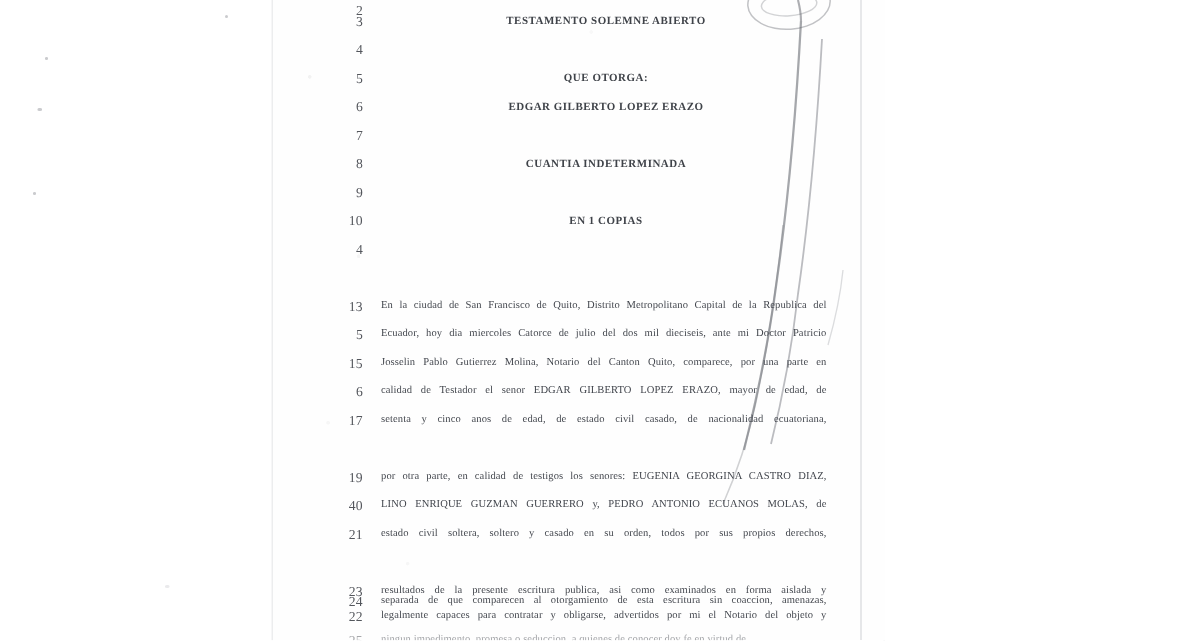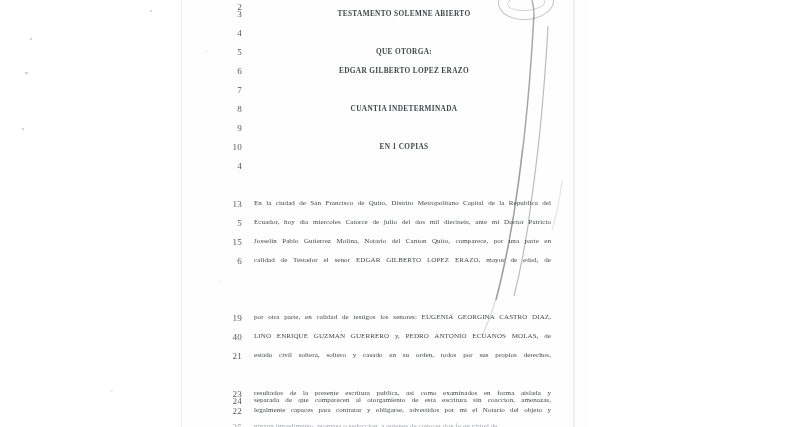--- a/index.html
+++ b/index.html
@@ -287,20 +287,24 @@
       <div class="line-row" style="top:237px;">
         <span class="line-no">15</span>
         <span class="line-text body">Josselin Pablo Gutierrez Molina, Notario del Canton Quito, comparece, por una parte en</span>
       </div>
 
       <div class="line-row" style="top:256px;">
         <span class="line-no">6</span>
         <span class="line-text body">calidad de Testador el senor EDGAR GILBERTO LOPEZ ERAZO, mayor de edad, de</span>
       </div>
 
+      <div class="line-row" style="top:275px;">
+        <span class="line-no">17</span>
+        <span class="line-text body">setenta y cinco anos de edad, de estado civil casado, de nacionalidad ecuatoriana,</span>
+      </div>
 
 
       <div class="line-row" style="top:313px;">
         <span class="line-no">19</span>
         <span class="line-text body">por otra parte, en calidad de testigos los senores: EUGENIA GEORGINA CASTRO DIAZ,</span>
       </div>
 
       <div class="line-row" style="top:332px;">
         <span class="line-no">40</span>
         <span class="line-text body">LINO ENRIQUE GUZMAN GUERRERO y, PEDRO ANTONIO ECUANOS MOLAS, de</span>

